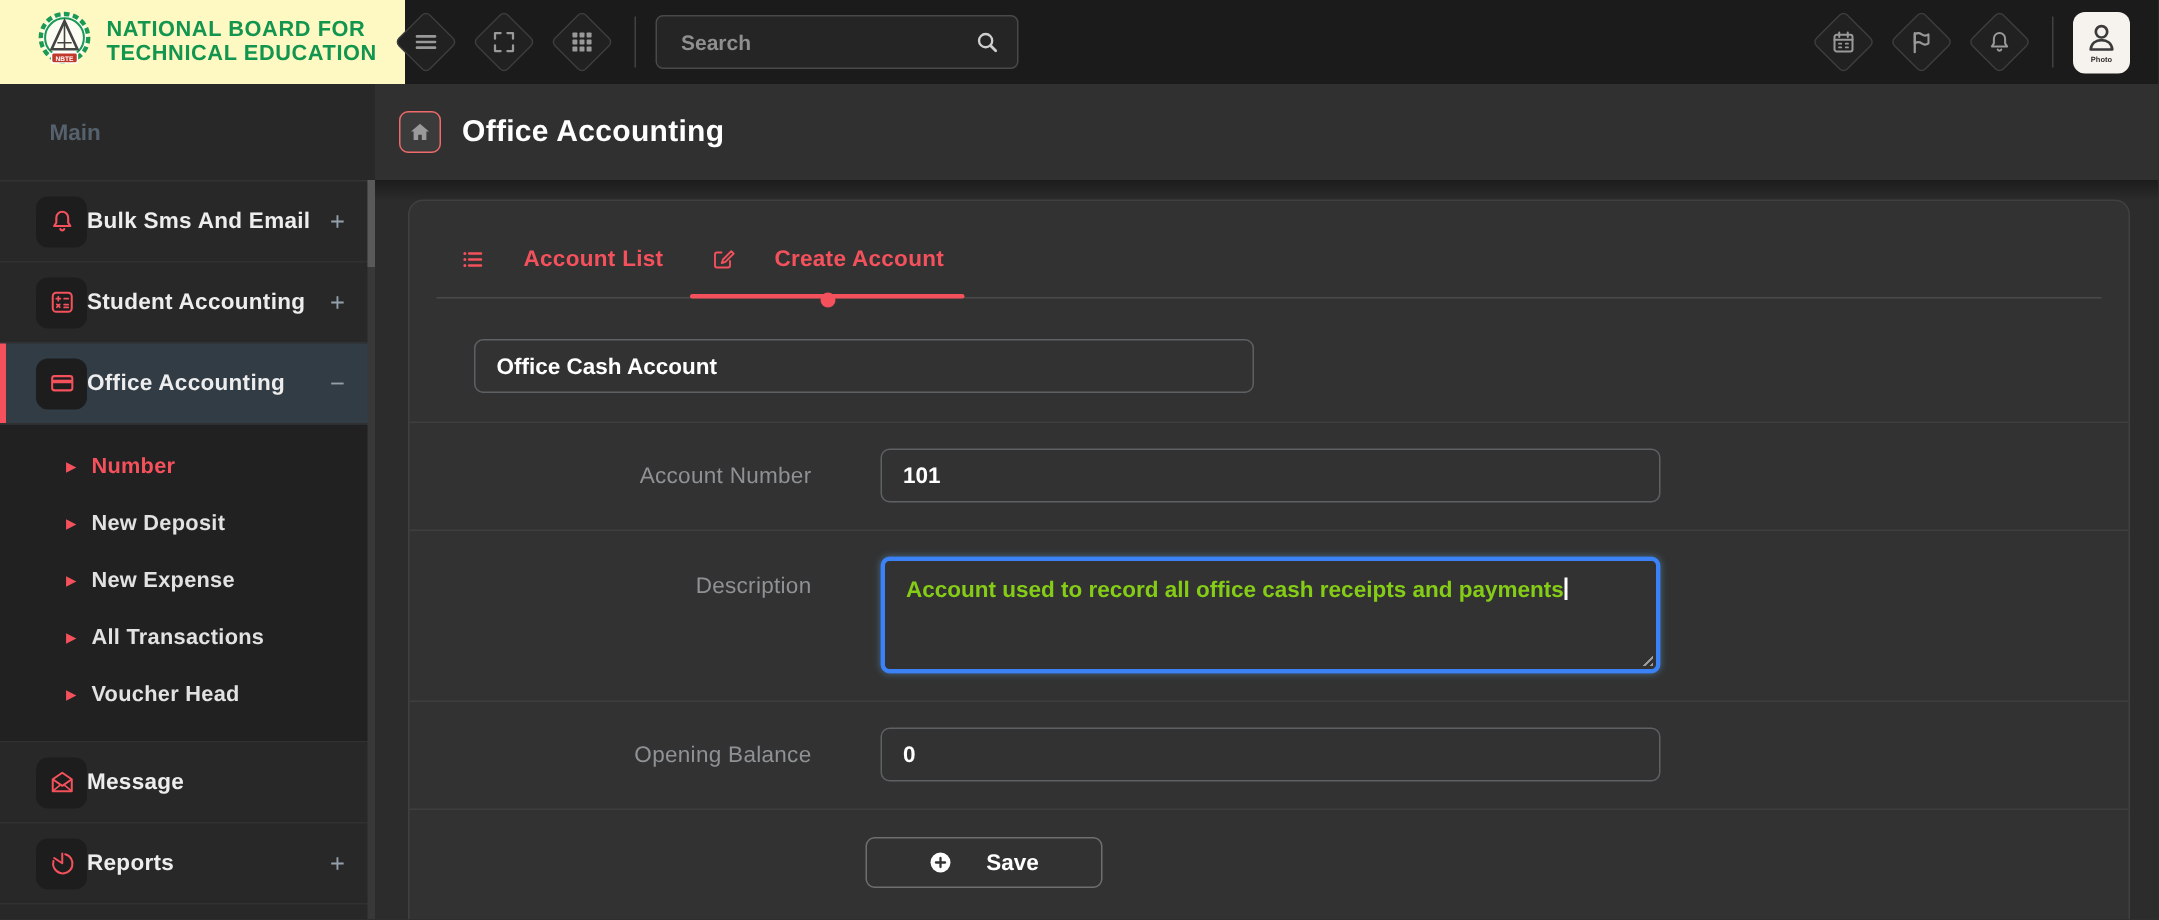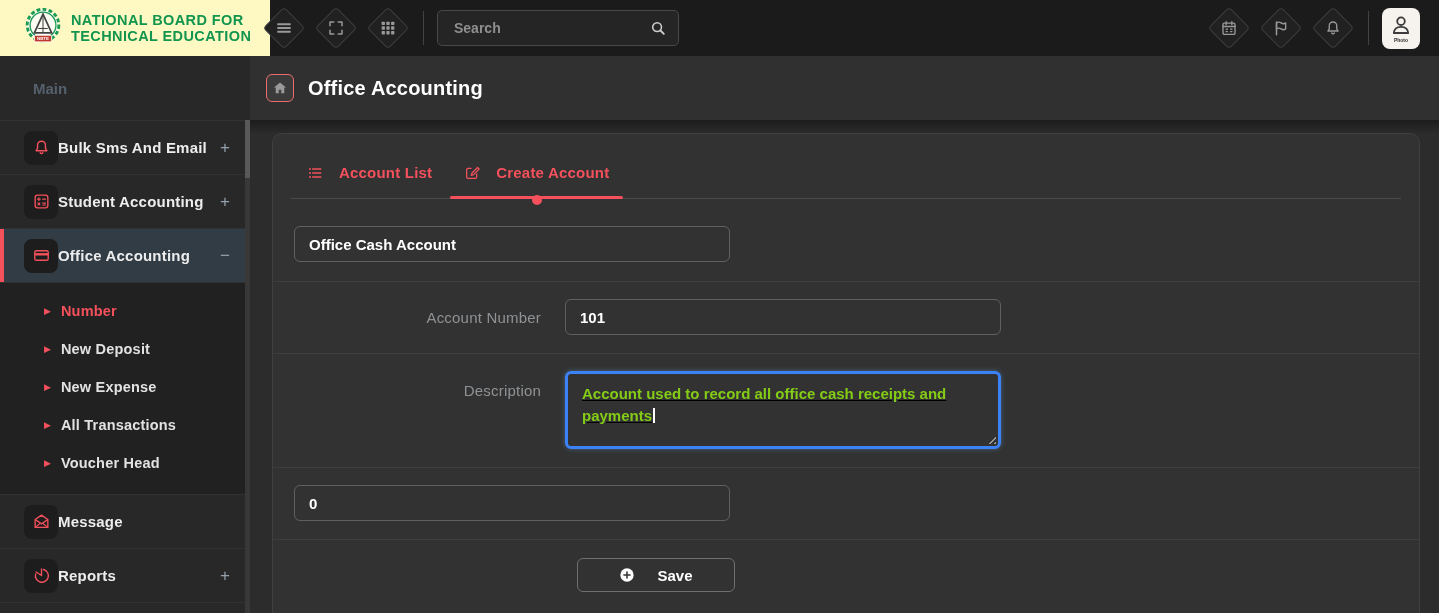--- a/index.html
+++ b/index.html
@@ -71,35 +71,35 @@
               display:flex; align-items:center; justify-content:center; color:#9a9a9a; cursor:pointer; flex:none; }
   .home-btn svg { width:16px; height:16px; }
   .page-title { color:#fff; font-size:20px; font-weight:700; margin-left:14px; letter-spacing:.2px; }
 
   .content { flex:1; background:#2c2c2c; padding:13px 19px 0 22px; position:relative; overflow:hidden; }
   .content::before { content:""; position:absolute; top:0; left:0; right:0; height:14px;
                      background:linear-gradient(#1c1c1c, rgba(28,28,28,0)); pointer-events:none; z-index:2; }
   .card { background:#323232; border:1px solid #404040; border-radius:10px; height:620px; }
 
   .tabs { display:flex; gap:32px; padding:30px 0 0 16px; margin:0 18px; border-bottom:1px solid #4a4a4a; }
-  .tab { display:flex; align-items:center; gap:16px; color:#f4515c; font-weight:700; font-size:15px;
+  .tab { display:flex; align-items:center; gap:26px; color:#f4515c; font-weight:700; font-size:15px;
          padding-bottom:17px; position:relative; cursor:pointer; letter-spacing:.2px;justify-content:center; }
   .tab svg { width:16px; height:16px; flex:none; }
   .tab.active::after { content:""; position:absolute; left:-14px; right:-14px; bottom:-1px;
                        height:3px; background:#f4515c; border-radius:2px; }
   .tab.active::before { content:""; position:absolute; left:50%; margin-left:-5px; bottom:-7px;
                         width:10px; height:10px; border-radius:50%; background:#f4515c; }
 
   .form-row { display:flex; align-items:center; border-bottom:1px solid #3e3e3e; padding:17px 0 18px; }
   .form-row.first { padding:27px 0 19px; }
   .form-row.desc { align-items:flex-start; }
   .f-label { width:271px; text-align:right; color:#8f9295; font-size:15px; flex:none; letter-spacing:.2px; }
   .desc .f-label { padding-top:11px; }
   .req { color:#d63c3c; margin-left:3px; font-weight:700; }
-  .f-field { margin-left:21px; width:436px; flex:none;text-decoration:underline; }
+  .f-field { margin-left:43px; width:520px; flex:none; }
   .txt-input { width:100%; height:36px; background:transparent; border:1px solid #5d6164; border-radius:6px;
                color:#fff; font:700 15px "Liberation Sans",sans-serif; padding:0 14px; outline:none; }
   .desc-box { width:100%; height:78px; border:3px solid #3b82f6; border-radius:6px;
               box-shadow:0 0 5px rgba(95,159,214,.45); padding:9px 14px; color:#84cc16;
               font:700 15px/1.45 "Liberation Sans",sans-serif; position:relative; cursor:text;
               background:transparent; }
   .caret { display:inline-block; width:2px; height:15px; background:#fff; vertical-align:-2px; margin-left:1px; }
   .resize-handle { position:absolute; right:2px; bottom:2px; width:10px; height:10px;
                    background:repeating-linear-gradient(135deg, transparent 0 2px, #9a9a9a 2px 3.5px);
                    clip-path:polygon(100% 0, 100% 100%, 0 100%); }
@@ -346,20 +346,23 @@
           </div>
           <div class="f-field">
             <div class="desc-box">
               <span>Account used to record all office cash receipts and payments</span><span class="caret"></span>
               <span class="resize-handle"></span>
             </div>
           </div>
         </div>
 
         <div class="form-row">
+          <div class="f-label">
+            <span>Opening Balance</span><span class="req"></span>
+          </div>
           <div class="f-field">
             <input class="txt-input" type="text" value="0" style="">
           </div>
         </div>
 
         <div class="save-row">
           <button class="save-btn">
             <svg viewBox="0 0 24 24">
               <circle cx="12" cy="12" r="10" fill="#ffffff"></circle>
               <path d="M12 7.4v9.2M7.4 12h9.2" stroke="#323232" stroke-width="2.3" stroke-linecap="round"></path>

